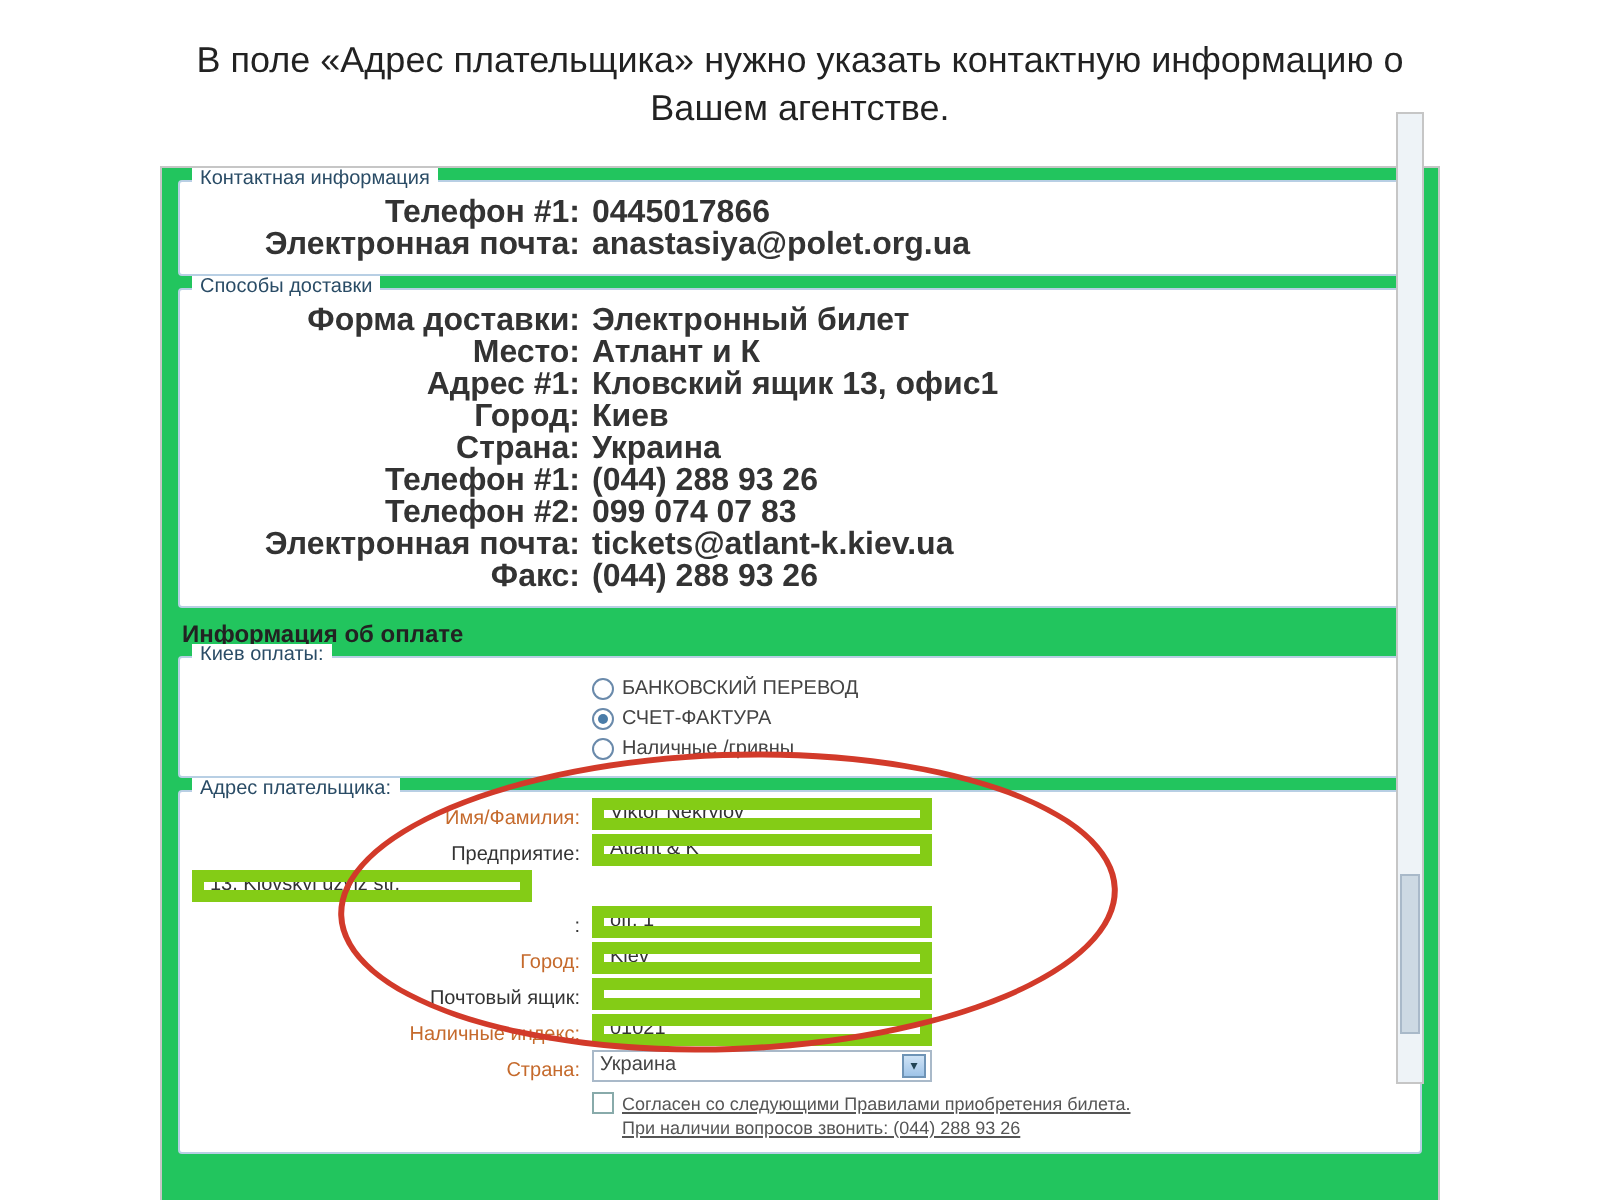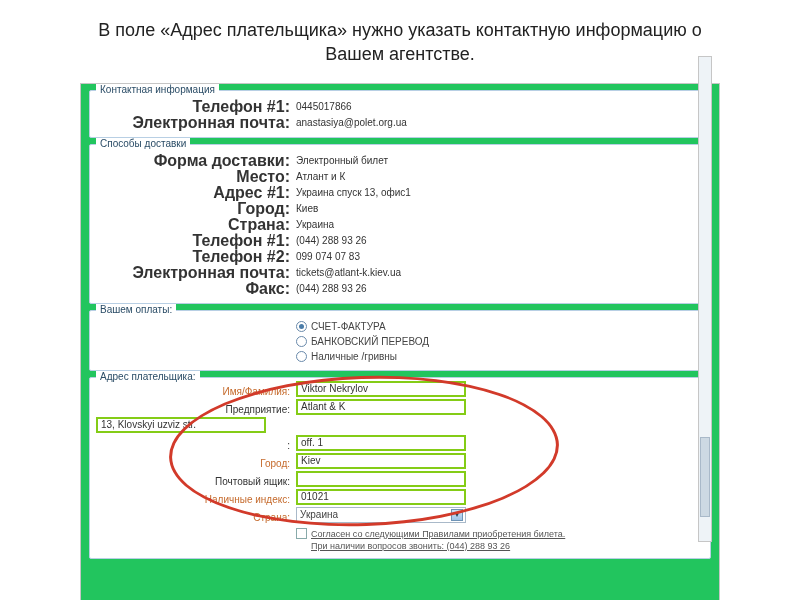--- a/index.html
+++ b/index.html
@@ -54,22 +54,23 @@
   .kv-label {
     width: 200px;
     min-width: 200px;
     text-align: right;
     padding-right: 6px;
     font-size: 16px;
     color: #333;
   }
   .kv-label.bold { font-weight: bold; }
   .kv-value {
-    font-size: 10px;
+    font-size: 16px;
     color: #333;
+    font-weight: bold;
   }
   .section-heading {
     font-size: 12px;
     font-weight: bold;
     color: #222;
     margin: 4px 0 4px 2px;
   }
   .radio-row {
     display: flex;
     align-items: center;
@@ -101,21 +102,21 @@
     min-width: 200px;
     text-align: right;
     padding-right: 6px;
     font-size: 10px;
   }
   .form-label.req { color: #c56a2c; }
   .form-label.plain { color: #333; }
   .text-input {
     width: 170px;
     height: 16px;
-    border: 2px solid #84cc16;
+    border: 6px solid #84cc16;
     font-size: 10px;
     padding: 0 3px;
     color: #333;
     background: #fff;
   }
   .select-wrap {
     width: 170px;
     height: 16px;
     border: 1px solid #a9b9c9;
     display: flex;
@@ -205,21 +206,21 @@
       <div class="kv-row">
           <div class="kv-label bold">Форма доставки:</div>
           <div class="kv-value">Электронный билет</div>
         </div>
       <div class="kv-row">
           <div class="kv-label bold">Место:</div>
           <div class="kv-value">Атлант и К</div>
         </div>
       <div class="kv-row">
           <div class="kv-label bold">Адрес #1:</div>
-          <div class="kv-value">Украина спуск 13, офис1</div>
+          <div class="kv-value">Кловский ящик 13, офис1</div>
         </div>
       <div class="kv-row">
           <div class="kv-label bold">Город:</div>
           <div class="kv-value">Киев</div>
         </div>
       <div class="kv-row">
           <div class="kv-label bold">Страна:</div>
           <div class="kv-value">Украина</div>
         </div>
       <div class="kv-row">
@@ -233,30 +234,31 @@
       <div class="kv-row">
           <div class="kv-label bold">Электронная почта:</div>
           <div class="kv-value">tickets@atlant-k.kiev.ua</div>
         </div>
       <div class="kv-row">
           <div class="kv-label bold">Факс:</div>
           <div class="kv-value">(044) 288 93 26</div>
         </div>
     </div>
 
+    <div class="section-heading">Информация об оплате</div>
 
     <div class="section" style="padding-top:8px;">
-      <div class="section-legend">Вашем оплаты:</div>
+      <div class="section-legend">Киев оплаты:</div>
+      <div class="radio-row">
+        <span class="radio-dot"></span>
+        <span>БАНКОВСКИЙ ПЕРЕВОД</span>
+      </div>
       <div class="radio-row">
         <span class="radio-dot inner"></span>
         <span>СЧЕТ-ФАКТУРА</span>
-      </div>
-      <div class="radio-row">
-        <span class="radio-dot"></span>
-        <span>БАНКОВСКИЙ ПЕРЕВОД</span>
       </div>
       <div class="radio-row">
         <span class="radio-dot"></span>
         <span>Наличные /гривны</span>
       </div>
     </div>
 
     <div class="section" style="">
       <div class="section-legend">Адрес плательщика:</div>
 

